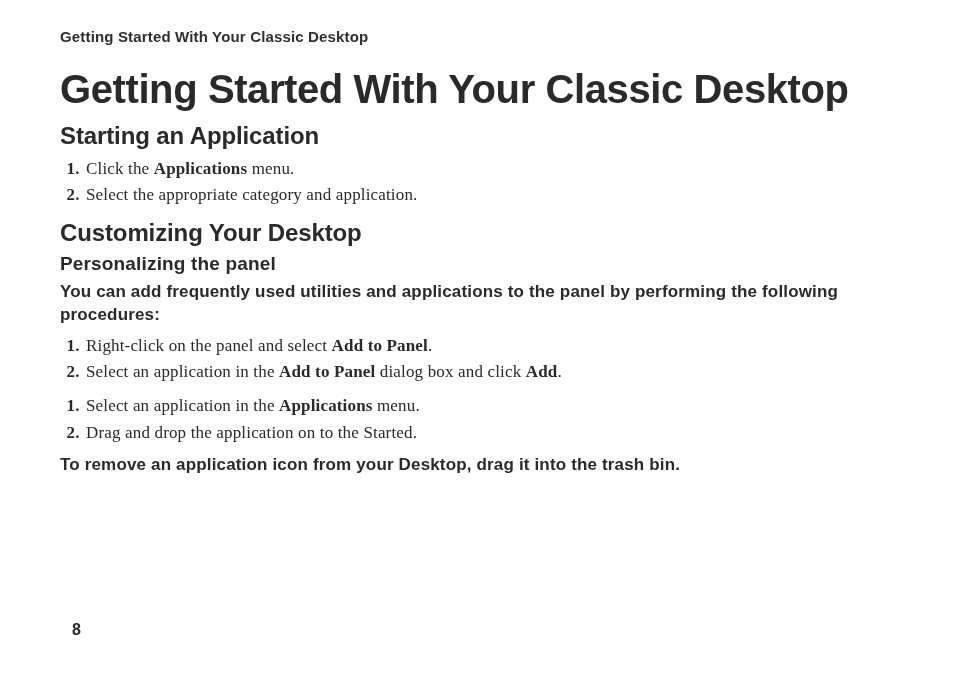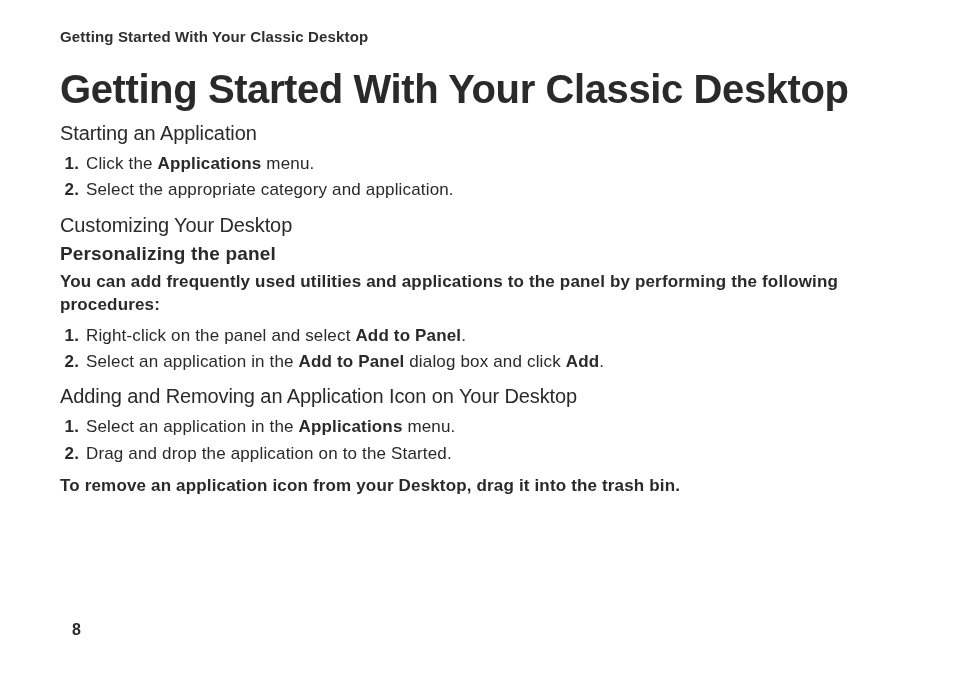--- a/index.html
+++ b/index.html
@@ -24,22 +24,22 @@
     color: #2f2f2f;
   }
   h1.title {
     font-size: 40px;
     font-weight: 700;
     margin: 22px 0 6px 0;
     letter-spacing: -0.01em;
     font-stretch: condensed;
   }
   h2.section {
-    font-size: 20px;
-    font-weight: 400;
+    font-size: 24px;
+    font-weight: 700;
     margin: 10px 0 6px 0;
     letter-spacing: -0.005em;
     font-stretch: condensed;
   }
   h3.subsection {
     font-size: 19px;
     font-weight: 700;
     margin: 0 0 6px 0;
     font-stretch: condensed;
   }
@@ -50,20 +50,21 @@
     line-height: 1.35;
   }
   ol.steps {
     margin: 4px 0 8px 0;
     padding-left: 24px;
     font-size: 17px;
     line-height: 1.55;
   }
   ol.steps li {
     padding-left: 2px;
+    font-family: Liberation Serif, serif;
   }
   ol.steps li::marker {
     font-weight: 700;
   }
   .b { font-weight: 700; }
   .page-number {
     position: absolute;
     left: 72px;
     bottom: 38px;
     font-size: 16px;
@@ -94,21 +95,20 @@
   <p class="body">You can add frequently used utilities and applications to the panel by performing the following procedures:</p>
   <ol class="steps">
     <li>
       <span>Right-click on the panel and select </span><span class="b">Add to Panel</span><span>.</span>
     </li>
     <li>
       <span>Select an application in the </span><span class="b">Add to Panel</span><span> dialog box and click </span><span class="b">Add</span><span>.</span>
     </li>
   </ol>
 
-  <h2 class="section">Adding and Removing an Application Icon on Your Desktop</h2>
   <ol class="steps">
     <li>
       <span>Select an application in the </span><span class="b">Applications</span><span> menu.</span>
     </li>
     <li>
       <span>Drag and drop the application on to the Started.</span>
     </li>
   </ol>
   <p class="body">To remove an application icon from your Desktop, drag it into the trash bin.</p>
 

